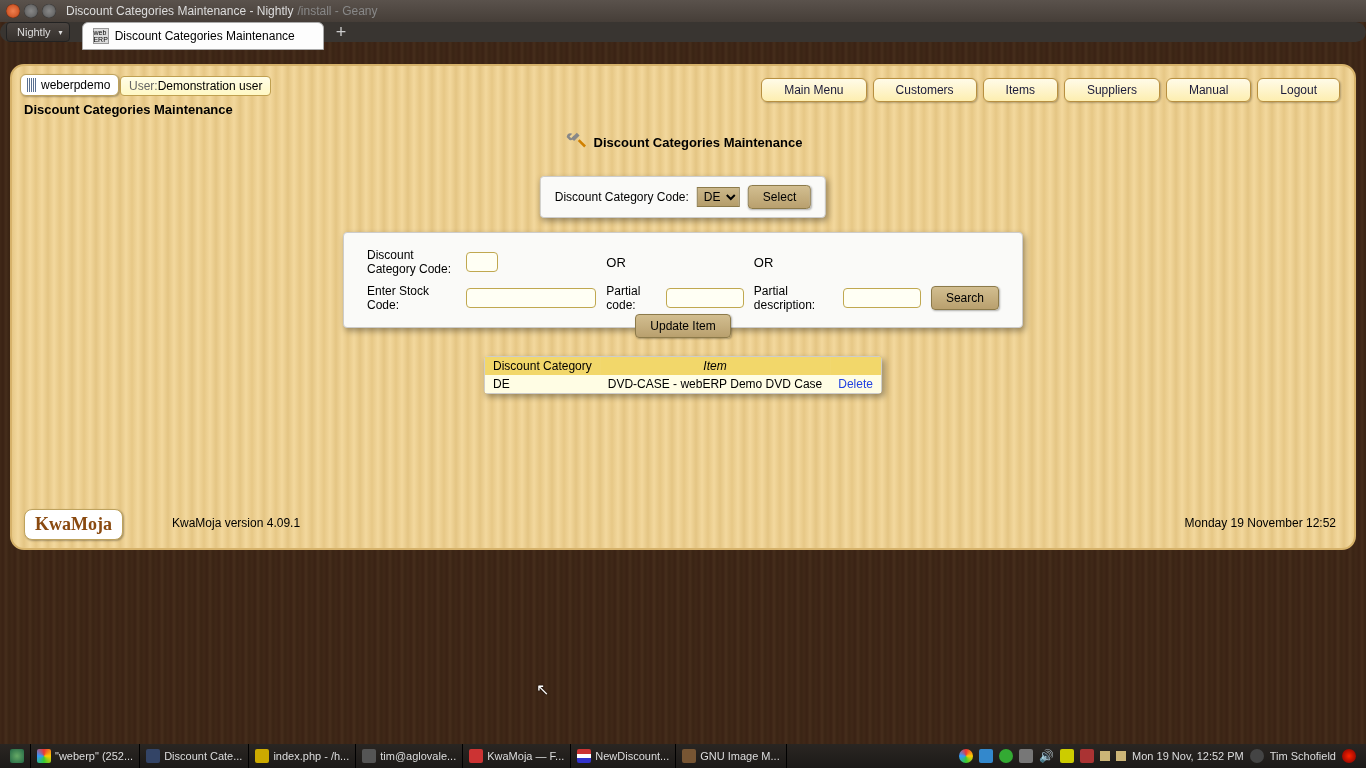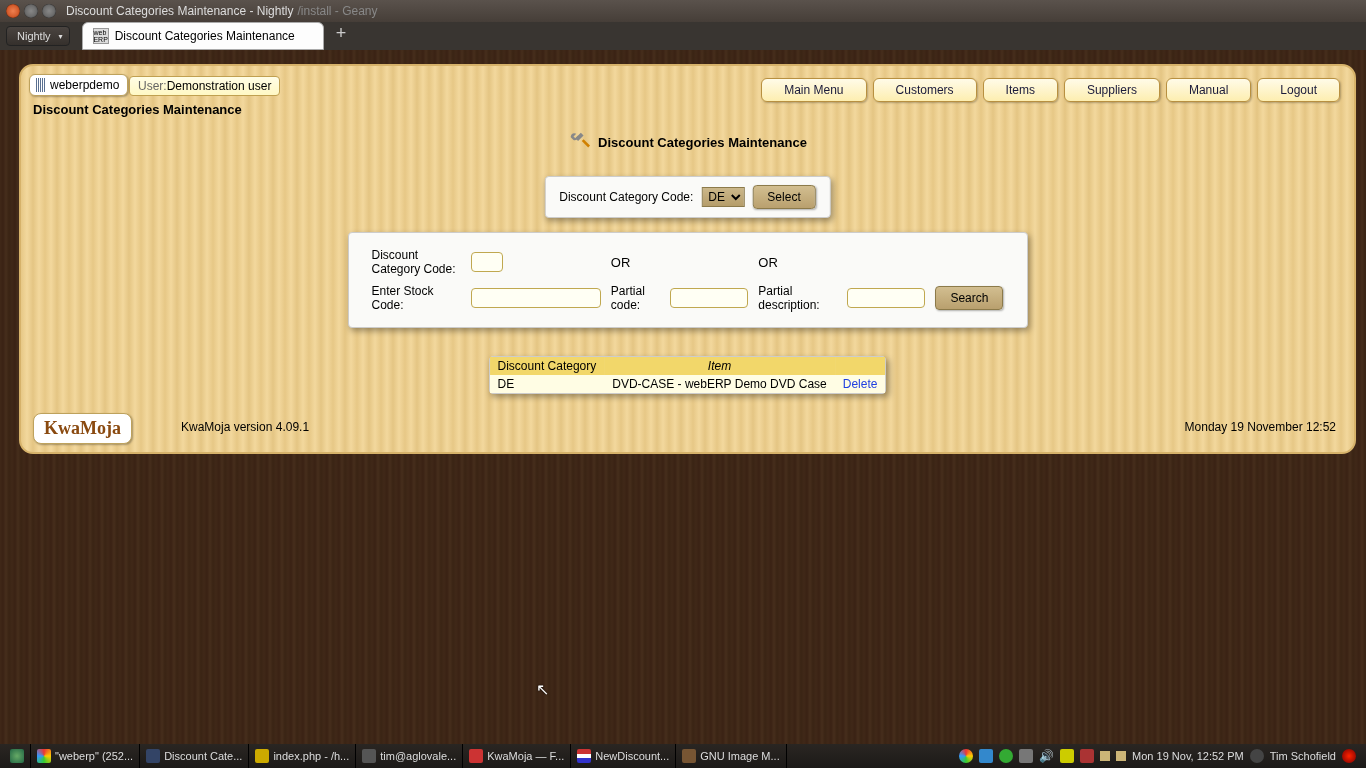--- a/index.html
+++ b/index.html
@@ -24,24 +24,25 @@
     font-size: 12px;
   }
   .wbtns { display:flex; gap:4px; margin-right:10px;}
   .wbtn { width:14px;height:14px;border-radius:50%; box-shadow: inset 0 0 1px #000; }
   .wbtn.close{background:radial-gradient(circle,#f08050,#c04010);}
   .wbtn.min{background:radial-gradient(circle,#888,#555);}
   .wbtn.max{background:radial-gradient(circle,#888,#555);}
   .title-faded{ color:#888; margin-left:4px;}
   
   .tabstrip {
-    height: 28px;
+    height: 20px;
     background:#393531;
-    display:flex; align-items:flex-end;
+    display:flex; align-items:flex-start;
     padding:0 6px;
+    border-radius:13px;
   }
   .bookmark-btn{
     background:linear-gradient(#4a4440,#35302c);
     color:#ddd; font-size:11px;
     padding:3px 18px 3px 10px; border-radius:4px;
     border:1px solid #222;
     margin:0 4px 4px 0;
     position:relative;
   }
   .bookmark-btn::after{content:"▾"; font-size:8px; position:absolute; right:6px; top:5px;}
@@ -57,28 +58,27 @@
   .tab-favicon{
     width:16px;height:16px;background:#ddd;
     border:1px solid #999;font-size:7px;
     display:flex;align-items:center;justify-content:center;
   }
   .new-tab{color:#ccc;font-size:18px;margin:0 0 6px 12px;}
   
   .app-card{
     position:absolute;
     top:64px; left:10px; right:10px;
-    height:390px;
+    height:486px;
     border-radius:14px;
     border:2px solid #d6b26a;
     background:#f1d598;
     background-image:
       repeating-linear-gradient(90deg, rgba(200,160,80,.25) 0px, rgba(255,240,200,.1) 6px, rgba(190,150,70,.25) 12px, rgba(255,240,200,.1) 18px, rgba(200,160,80,.25) 24px);
     overflow:hidden;
-    margin-left:9px;
   }
   .card-content{position:relative;height:100%;}
   
   .db-badge{
     position:absolute; top:8px; left:8px;
     background:#fff; border:1px solid #bea25c; border-radius:6px;
     padding:3px 8px 3px 6px;
     display:flex; align-items:center; gap:4px;
     box-shadow:1px 1px 2px rgba(0,0,0,.3);
   }
@@ -308,20 +308,23 @@
           <td>Partial code:</td>
           <td><input type="text" style="width: 78px;"></td>
           <td>Partial description:</td>
           <td><input type="text" style="width: 78px;"></td>
           <td><button class="btn3d">Search</button></td>
         </tr>
       </tbody>
         </table>
     </div>
 
+    <div class="update-area">
+      <button class="btn3d">Update Item</button>
+    </div>
 
     <div class="panel panel-results">
       <table class="results">
         <tbody>
             <tr>
           <th>Discount Category</th>
           <th class="item">Item</th>
           <th></th>
         </tr>
         <tr>

